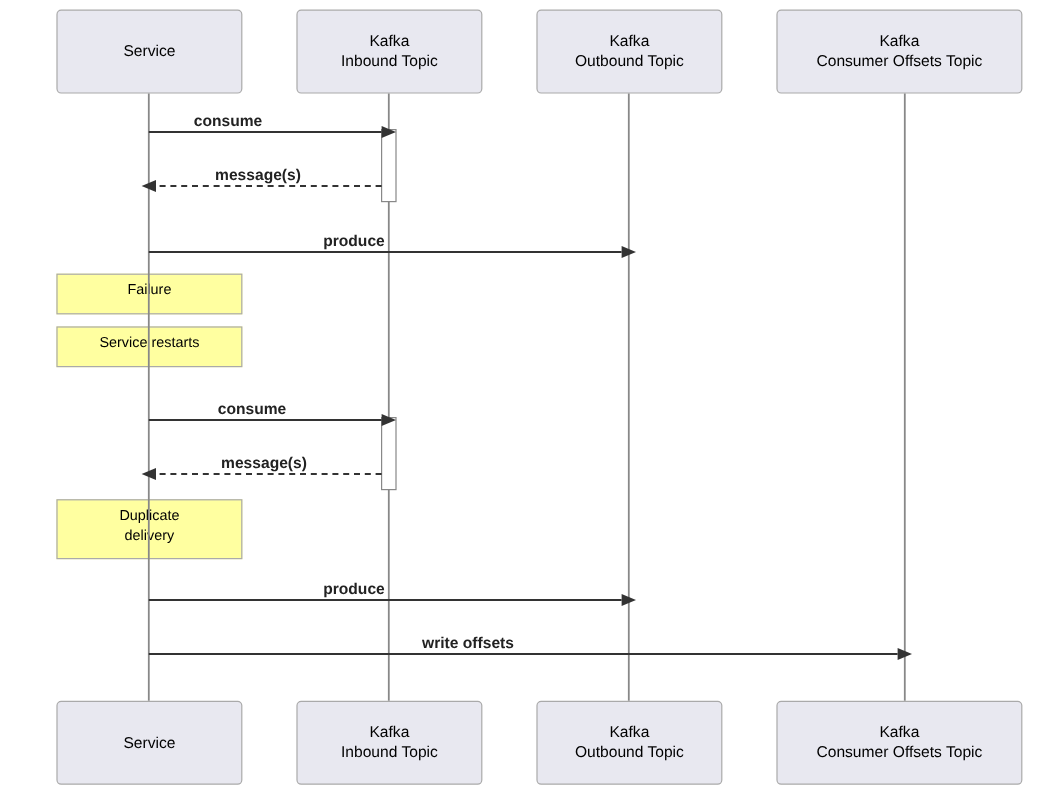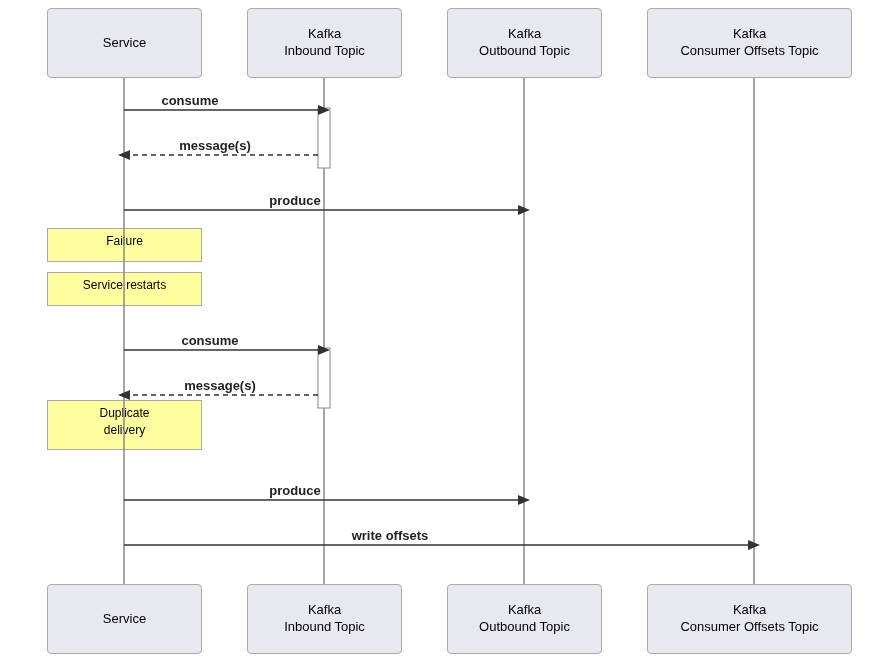--- a/index.html
+++ b/index.html
@@ -60,21 +60,21 @@
   <div class="participant-box" style="left:447px;top:8px;width:155px;height:70px;">Kafka<br>Outbound Topic</div>
   <div class="participant-box" style="left:647px;top:8px;width:205px;height:70px;">Kafka<br>Consumer Offsets Topic</div>
 
   <div class="participant-box" style="left:47px;top:584px;width:155px;height:70px;">Service</div>
   <div class="participant-box" style="left:247px;top:584px;width:155px;height:70px;">Kafka<br>Inbound Topic</div>
   <div class="participant-box" style="left:447px;top:584px;width:155px;height:70px;">Kafka<br>Outbound Topic</div>
   <div class="participant-box" style="left:647px;top:584px;width:205px;height:70px;">Kafka<br>Consumer Offsets Topic</div>
 
   <div class="note-box" style="left:47px;top:228px;width:155px;height:34px;">Failure</div>
   <div class="note-box" style="left:47px;top:272px;width:155px;height:34px;">Service restarts</div>
-  <div class="note-box" style="left:47px;top:400px;width:155px;height:50px;">Duplicate<br>delivery</div>
+  <div class="note-box" style="left:47px;top:416px;width:155px;height:50px;">Duplicate<br>delivery</div>
 
   <svg class="arrows-svg">
 
     <line x1="124" y1="78" x2="124" y2="584" stroke="#888" stroke-width="1.5"></line>
     <line x1="324" y1="78" x2="324" y2="584" stroke="#888" stroke-width="1.5"></line>
     <line x1="524" y1="78" x2="524" y2="584" stroke="#888" stroke-width="1.5"></line>
     <line x1="754" y1="78" x2="754" y2="584" stroke="#888" stroke-width="1.5"></line>
 
     <rect x="318" y="108" width="12" height="60" fill="white" stroke="#888" stroke-width="1"></rect>
 

